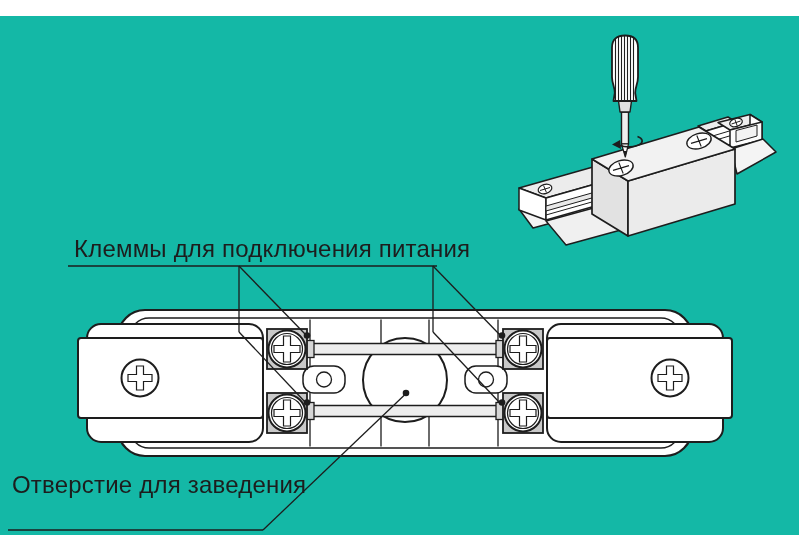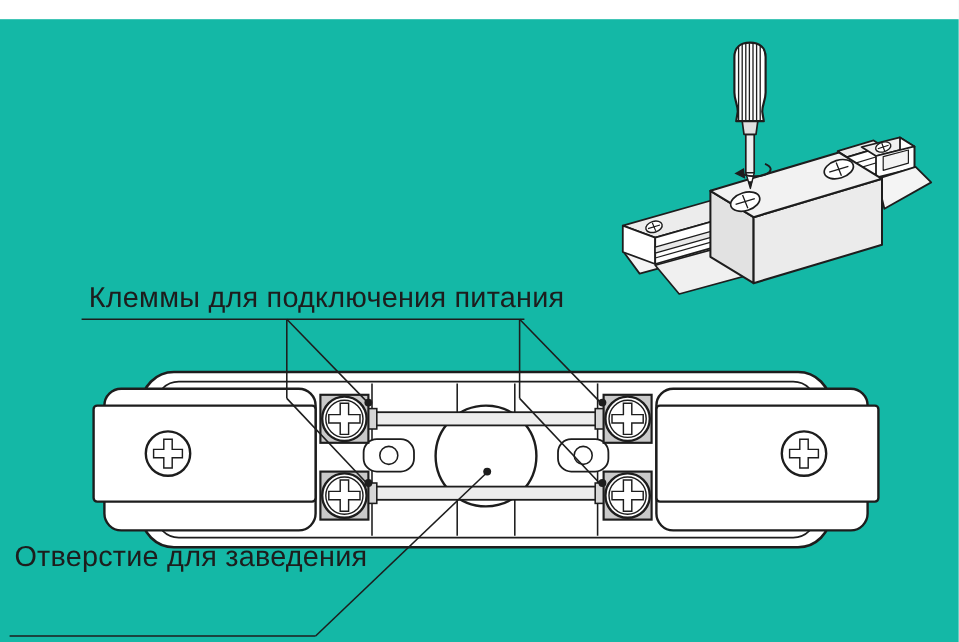--- a/index.html
+++ b/index.html
@@ -6,21 +6,21 @@
   .stage{
     position:relative;width:799px;height:535px;background:#14b8a6;overflow:hidden;
     font-family:"Liberation Sans",sans-serif;color:#1d1d1d;margin-top:16px;
   }
   .diagram-svg{position:absolute;left:0;top:0;width:799px;height:535px;}
   .callout{
     position:absolute;font-size:24px;font-weight:500;line-height:31px;
     letter-spacing:0.2px;color:#1d1d1d;white-space:nowrap;
   }
   .callout-top{left:74px;top:217px;}
-  .callout-bottom{left:12px;top:433px;text-align:right;}
+  .callout-bottom{left:12px;top:453px;text-align:right;}
 </style>
 </head>
 <body>
 
 <div class="stage">
 
   <svg class="diagram-svg" viewBox="0 0 799 535">
     <defs>
       <clipPath id="handleClip">
         <path d="M 613.5 85 L 614.8 77 C 614.8 71 612 67.5 612 61 L 612 31.5 C 612 23.5 617 19.5 625 19.5 C 633 19.5 638 23.5 638 31.5 L 638 61 C 638 67.5 635.2 71 635.2 77 L 636.5 85 Z"></path>

